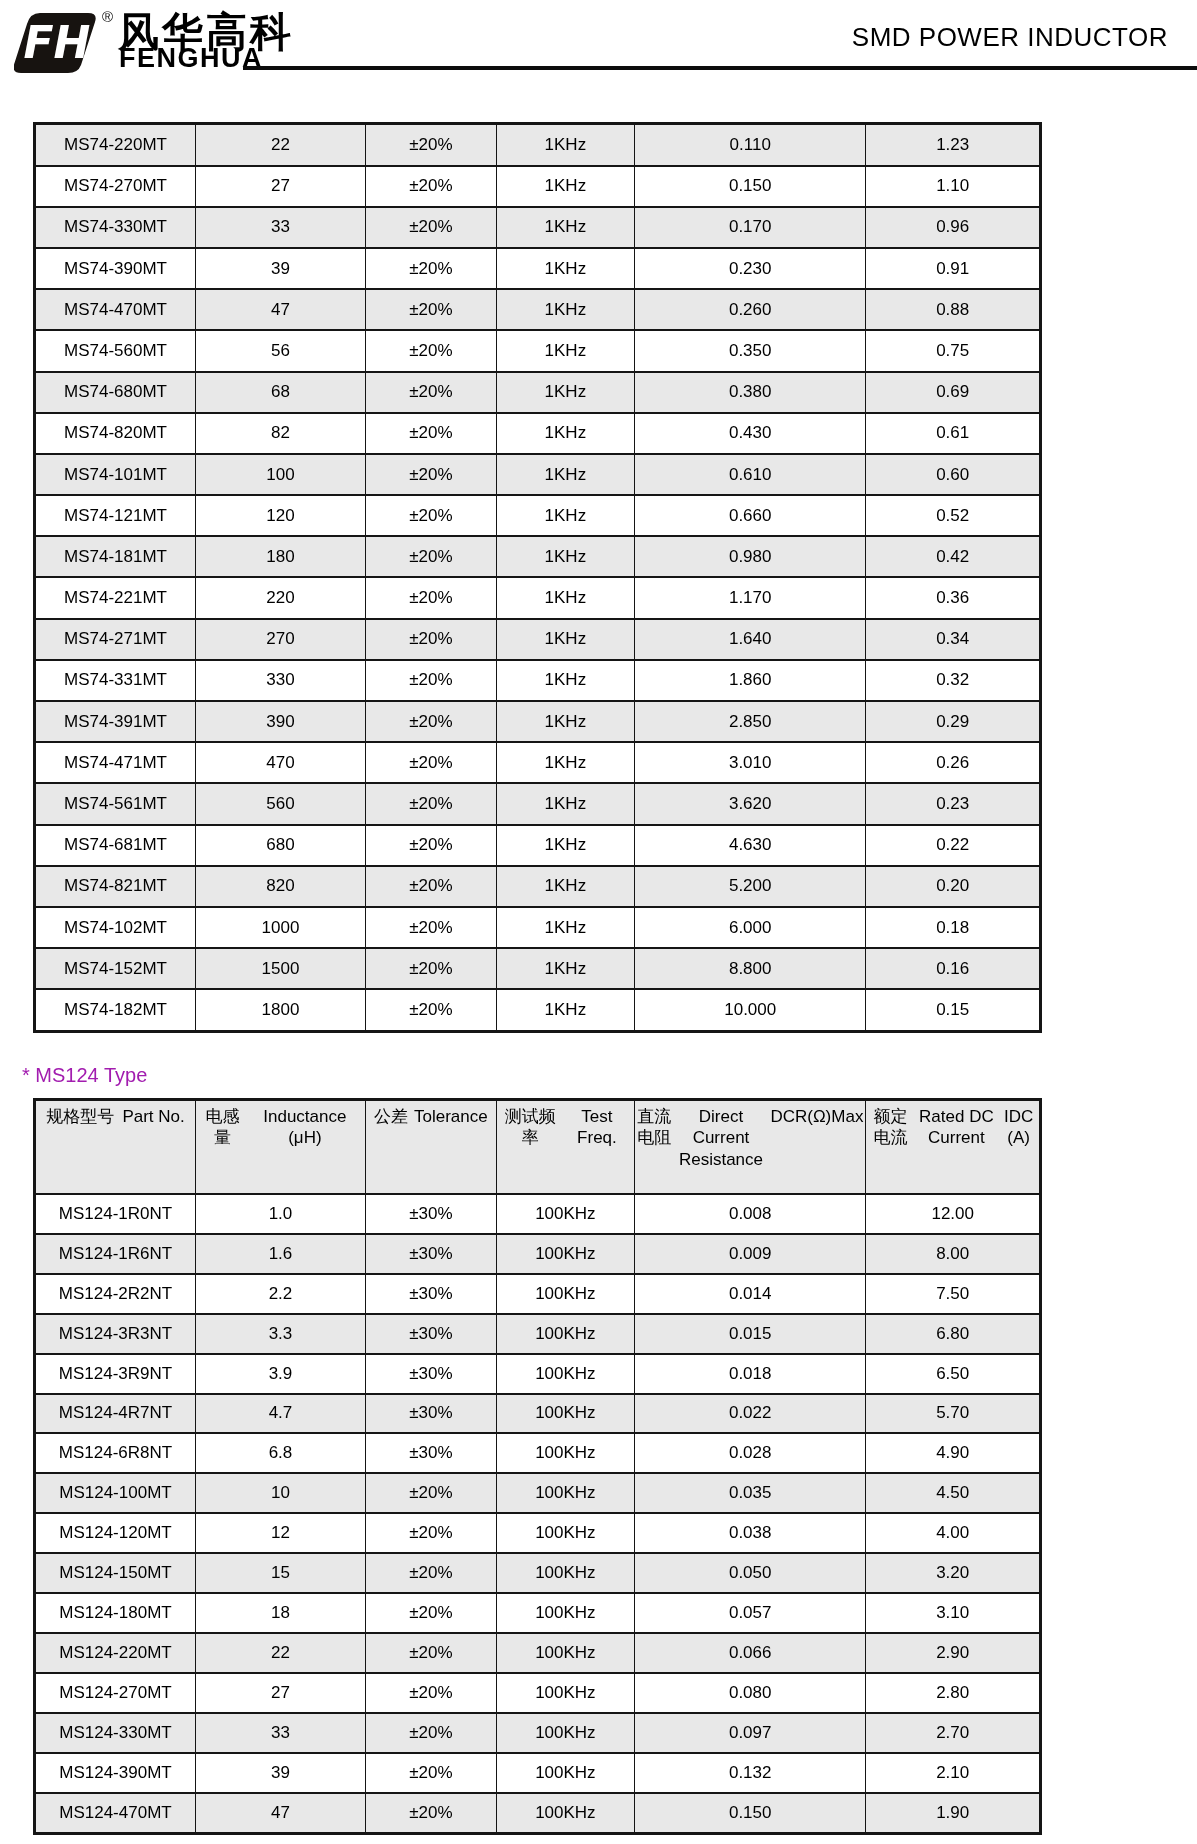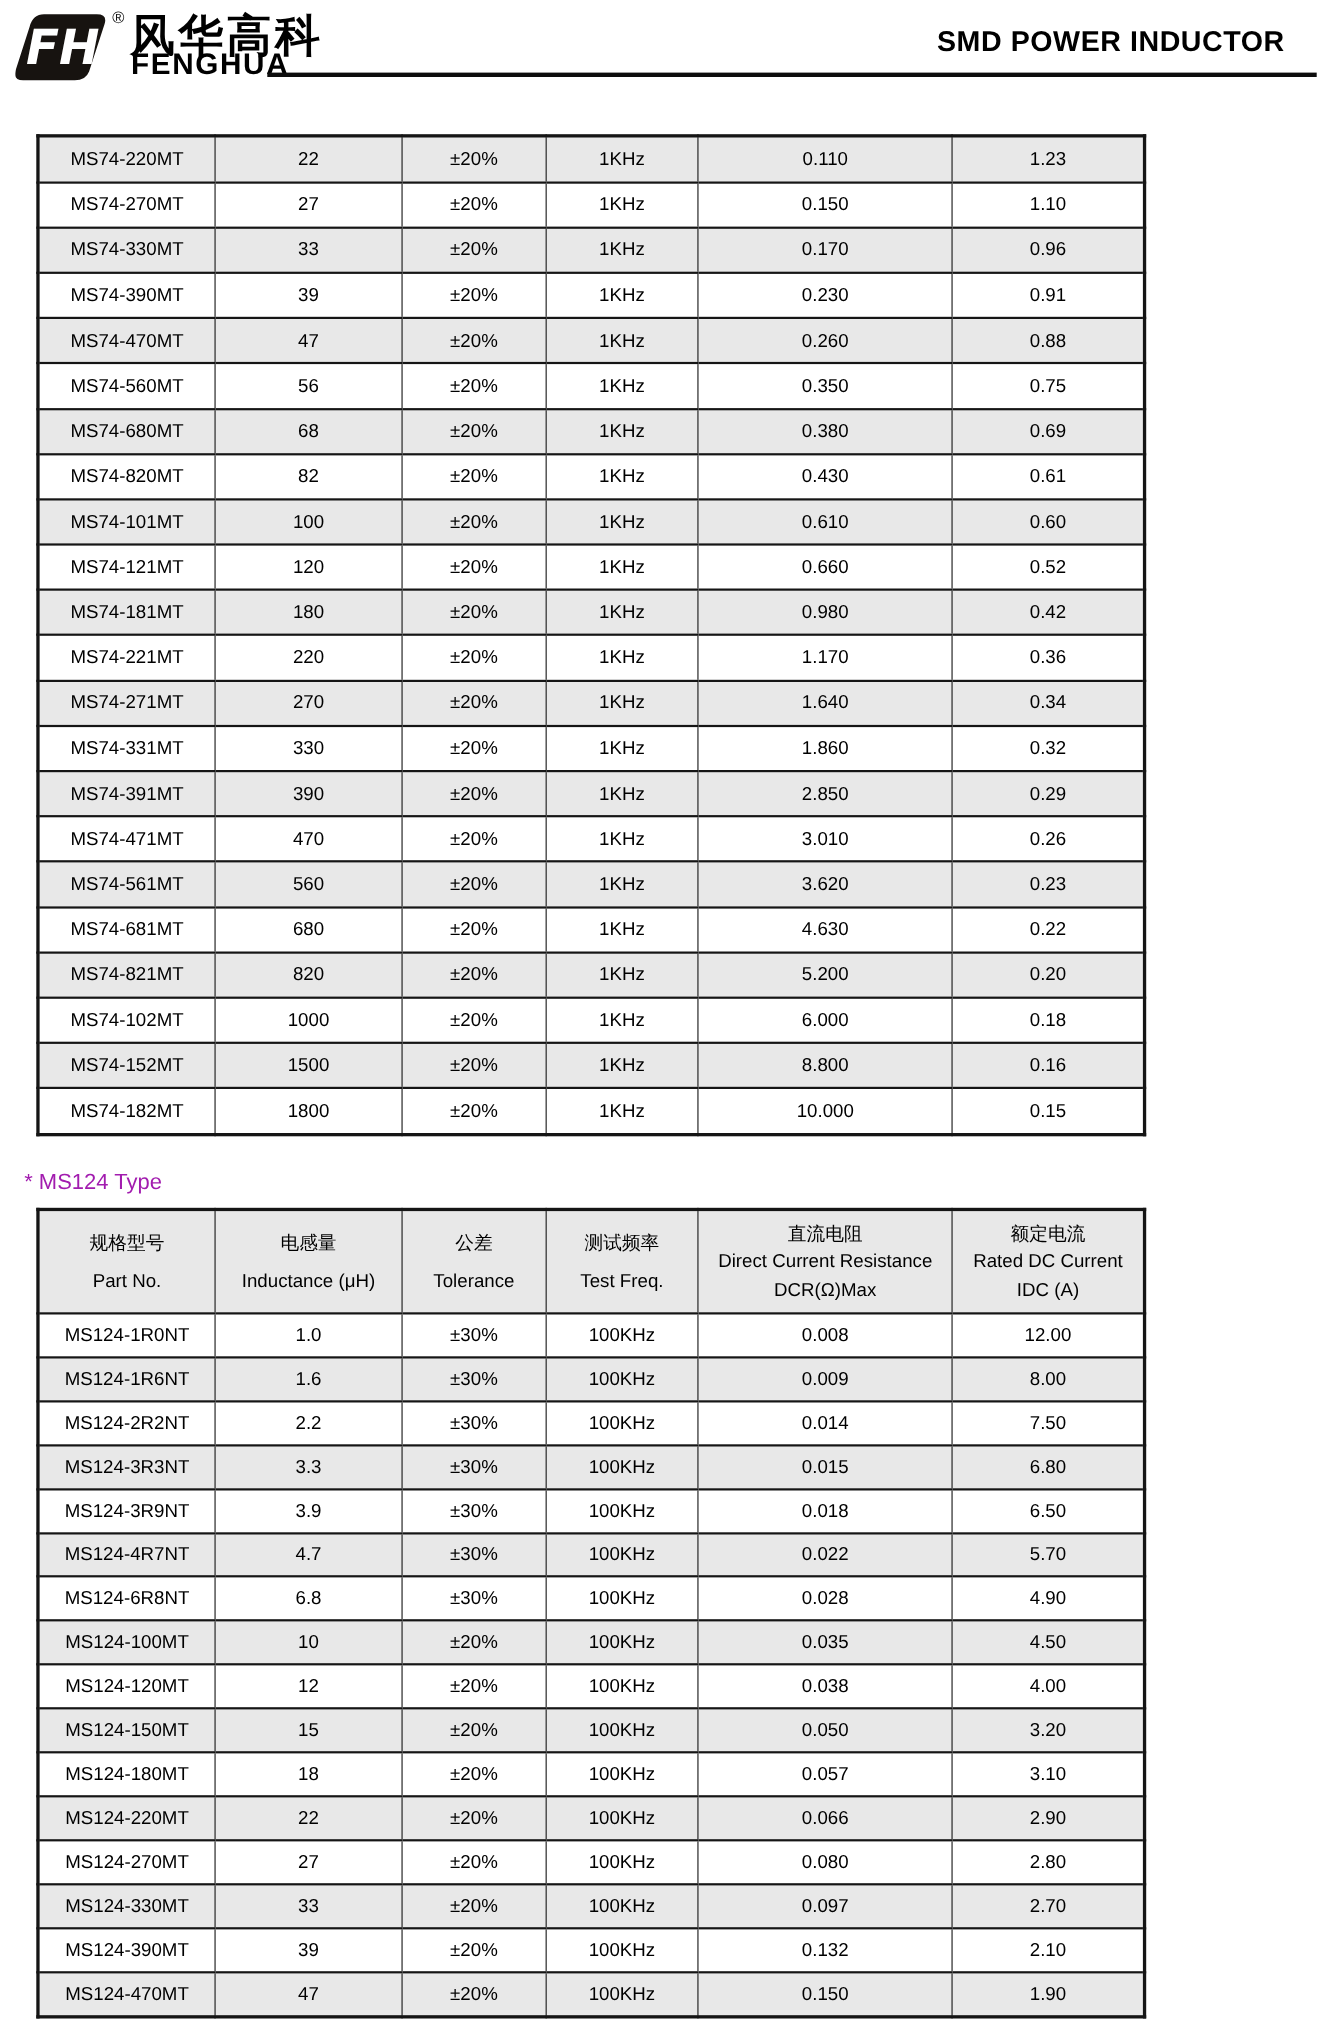--- a/index.html
+++ b/index.html
@@ -11,39 +11,39 @@
   body{
     width:1197px;height:1844px;position:relative;
     font-family:"Liberation Sans", sans-serif;color:#000;
     overflow:hidden;
   }
   
   .logo-mark{position:absolute;left:14px;top:12px;width:86px;height:62px;}
   .reg-mark{position:absolute;left:102px;top:8px;font-size:15px;color:#111;}
   .brand-zh{position:absolute;left:118px;top:12px;font-size:41px;font-weight:bold;letter-spacing:3px;line-height:1;text-align:center;}
   .brand-en{position:absolute;left:119px;top:45px;font-size:27px;font-weight:700;letter-spacing:1.5px;line-height:1;}
-  .page-title{position:absolute;right:29px;top:22px;font-size:26px;font-weight:bold;letter-spacing:.5px;}
+  .page-title{position:absolute;right:29px;top:22px;font-size:26px;font-weight:normal;letter-spacing:.5px;}
   .header-rule{position:absolute;left:243px;right:0;top:66px;height:4px;background:#0d0d0d;}
 
   
   table{border-collapse:collapse;table-layout:fixed;position:absolute;left:33px;width:1009px;
         border:3px solid var(--border);}
   #ms74-table{top:122px;height:911px;}
   #ms124-table{top:1098px;height:737px;}
   td,th{
     border:1.5px solid var(--border);
     border-top-width:2px;border-bottom-width:2px;
     text-align:center;vertical-align:middle;
     font-size:17px;font-weight:normal;color:#000;
     padding:0;
   }
   #ms74-table tbody tr:nth-child(odd) td{background:var(--row-alt);}
   #ms124-table tbody tr:nth-child(even) td{background:var(--row-alt);}
   #ms124-table thead th{background:var(--row-alt);height:92px;}
-  .th-inner{display:flex;flex-direction:column;justify-content:space-evenly;height:92px;padding:5px 2px;}
+  .th-inner{display:flex;flex-direction:row;justify-content:space-evenly;height:92px;padding:5px 2px;}
   .th-inner div{line-height:1.25;}
   .section-label{position:absolute;left:22px;top:1064px;font-size:20px;color:#a21caf;}
 </style>
 </head>
 <body>
 
 <svg class="logo-mark" viewBox="0 0 86 62">
   <path d="M20,1 L74,1 Q84,1 81,10 L67,53 Q64,61 54,61 L7,61 Q-3,61 0.5,51 L13,12 Q16,1 26,1 Z" fill="#171310"></path>
   <text x="43" y="46" font-family="DejaVu Sans, sans-serif" font-size="44" font-weight="bold" font-style="italic" fill="#ffffff" text-anchor="middle">FH</text>
 </svg>

